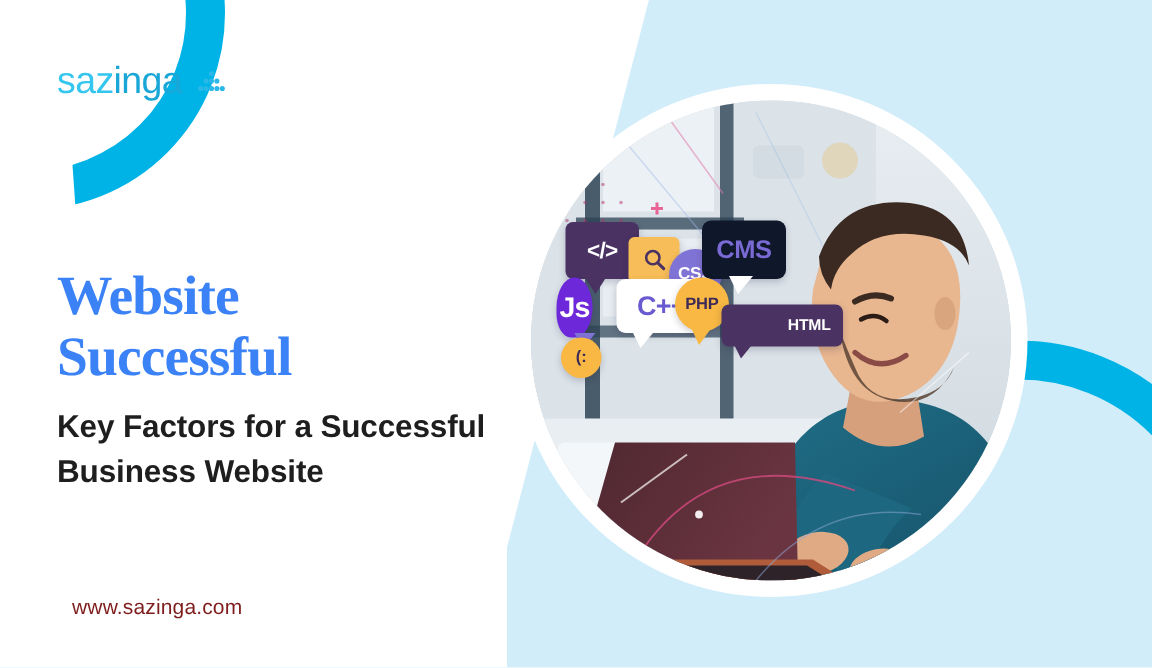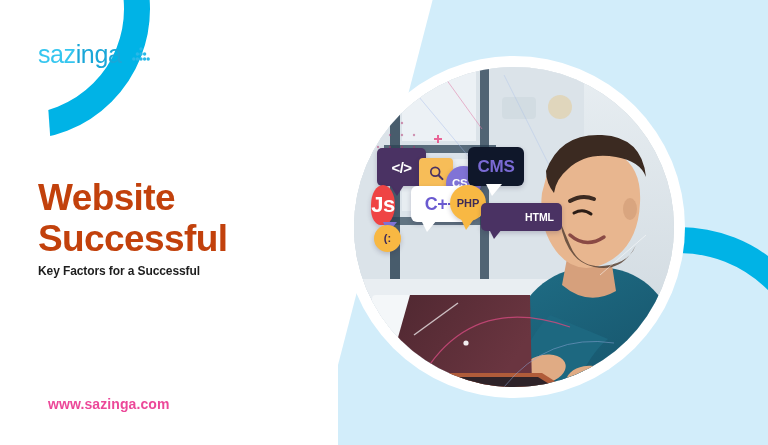--- a/index.html
+++ b/index.html
@@ -36,35 +36,36 @@
   .left{position:absolute;left:0;top:0;width:400px;height:445px;z-index:6;}
 
   .logo{position:absolute;left:38px;top:42px;display:flex;align-items:center;gap:9px;}
   .logo-word{font-size:25px;letter-spacing:-0.4px;font-weight:400;line-height:1;}
   .logo-word .l1{color:#35c6ef;}
   .logo-word .l2{color:#1aa7d8;}
   .logo-mark{display:block;}
 
   .headline{
     position:absolute;left:38px;top:152px;width:330px;
-    font-size:37px;line-height:1.12;font-weight:bold;color:#c2410c;
+    font-size:37px;line-height:1.12;font-weight:bold;color:#3b82f6;
     letter-spacing:-0.6px;
+    font-family:Liberation Serif, serif;
   }
   .headline .l{display:block;}
 
   .subhead{
     position:absolute;left:38px;top:253px;width:300px;
-    font-size:12px;line-height:1.42;font-weight:bold;color:#1e1e1e;
+    font-size:21px;line-height:1.42;font-weight:bold;color:#1e1e1e;
     letter-spacing:-0.1px;
   }
   .subhead .l{display:block;}
 
   .url{
     position:absolute;left:48px;top:396px;
-    font-size:14px;color:#ec4899;font-weight:700;letter-spacing:0.1px;
+    font-size:14px;color:#7f1d1d;font-weight:400;letter-spacing:0.1px;
   }
 
   
   .photo-ring{
     position:absolute;left:349px;top:62px;width:330px;height:330px;
     border-radius:50%;background:#ffffff;
     box-shadow:0 0 0 6px #ffffff;
     z-index:7;
   }
   .photo{
@@ -100,21 +101,21 @@
          background:#8073d6;color:#fff;font-size:11.5px;letter-spacing:-0.2px;}
 
   
   .b-cms{left:119px;top:85px;width:56px;height:39px;background:#0f172a;color:#7a6ad4;
          border-radius:6px;font-size:17px;letter-spacing:-0.3px;}
   .b-cms .tail{bottom:-10px;left:18px;border-left:6px solid transparent;
     border-right:10px solid transparent;border-top:12px solid #ffffff;}
 
   
   .b-js{left:22px;top:123px;width:24px;height:40px;border-radius:50% 50% 50% 40%;
-        background:#ef4444;color:#fff;font-size:22px;letter-spacing:-0.5px;}
+        background:#6d28d9;color:#fff;font-size:19px;letter-spacing:-0.5px;}
   .b-js .tail{bottom:-8px;left:12px;border-left:5px solid transparent;
     border-right:9px solid transparent;border-top:11px solid #8073d6;}
 
   
   .b-cpp{left:62px;top:124px;width:60px;height:36px;background:#fff;color:#6a5ad0;
          border-radius:6px;font-size:18px;letter-spacing:-0.5px;}
   .b-cpp .tail{bottom:-10px;left:10px;border-left:6px solid transparent;
     border-right:10px solid transparent;border-top:12px solid #ffffff;}
 
   
@@ -312,19 +313,20 @@
       </svg>
     </div>
 
     <h1 class="headline">
       <span class="l">Website</span>
       <span class="l">Successful</span>
     </h1>
 
     <h2 class="subhead">
       <span class="l">Key Factors for a Successful</span>
+      <span class="l">Business Website</span>
     </h2>
 
     <div class="url">www.sazinga.com</div>
 
   </div>
 
 </div>
 
 </body></html>

